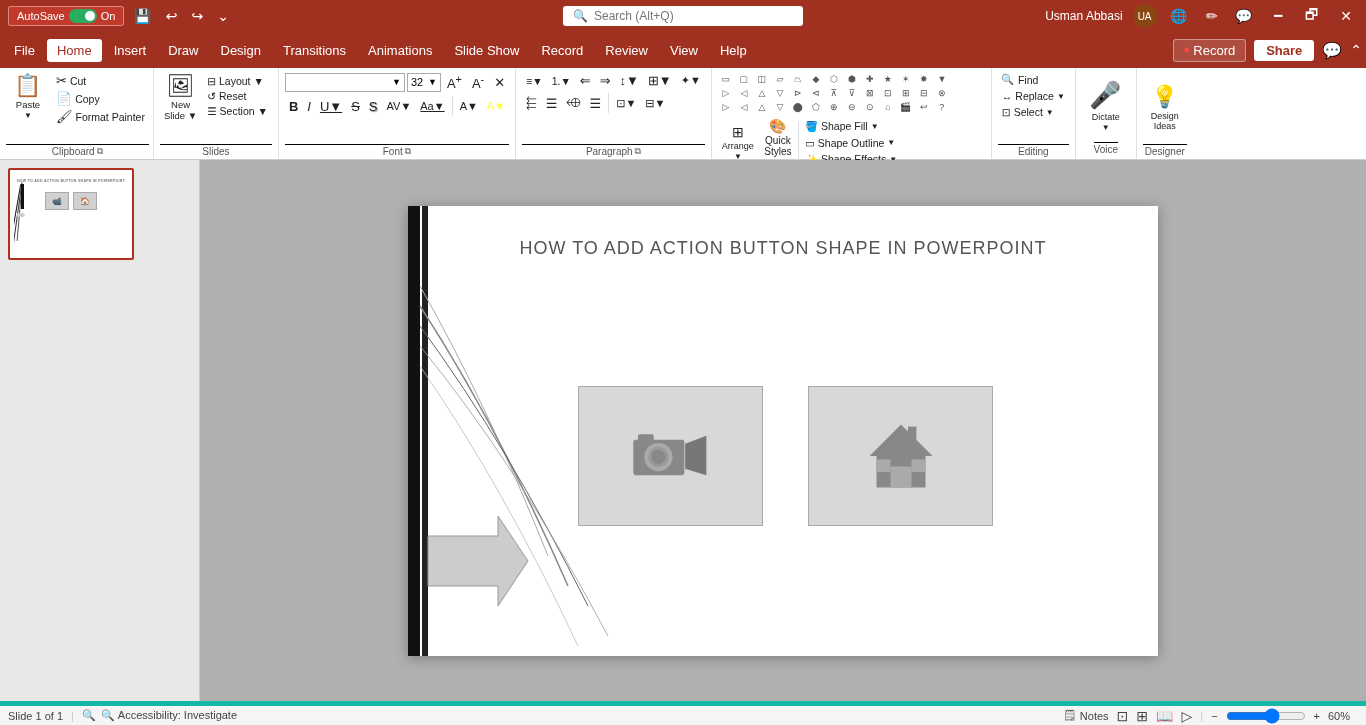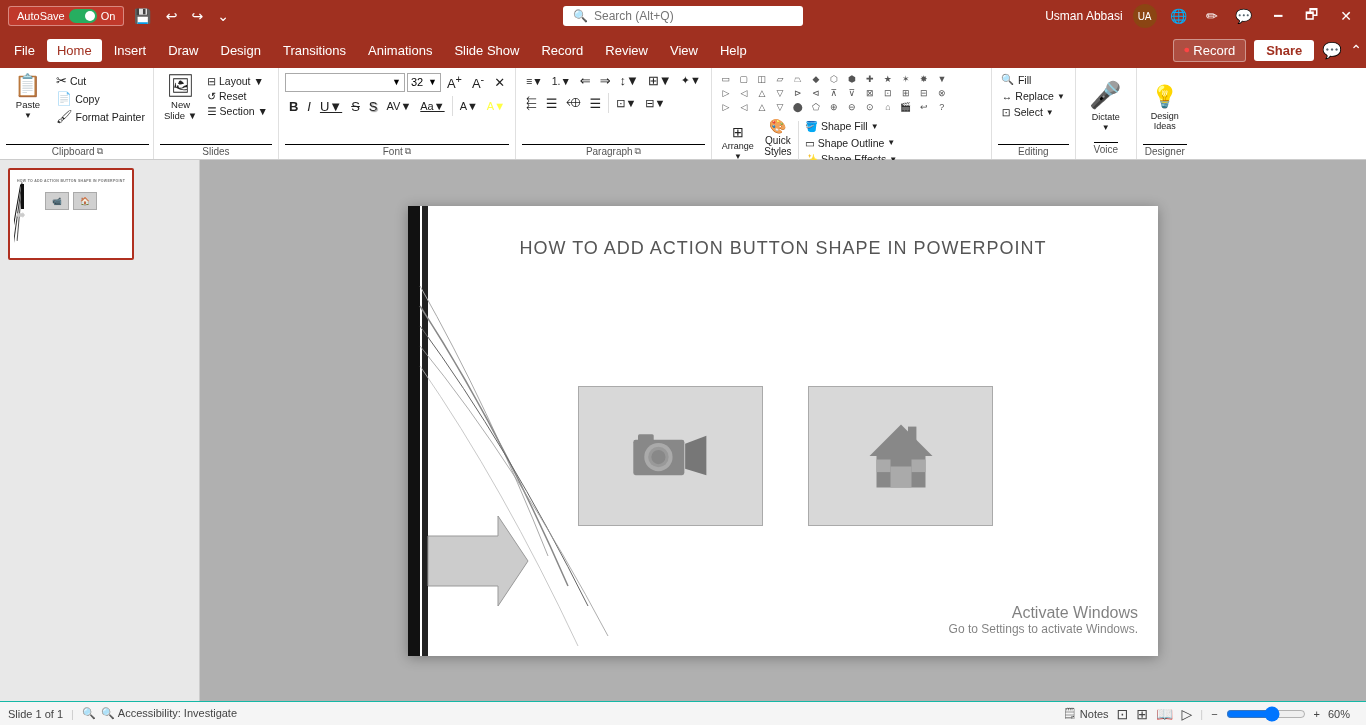--- a/index.html
+++ b/index.html
@@ -102,21 +102,21 @@
       margin-right: 4px;
     }
 
     
     #status-bar {
       position: absolute;
       bottom: 0;
       left: 0; right: 0;
       height: 24px;
       background: #f5f5f5;
-      border-top: 1px solid #14b8a6;
+      border-top: 5px solid #14b8a6;
       display: flex;
       align-items: center;
       padding: 0 8px;
       font-size: 11px;
       color: #444;
       gap: 8px;
     }
     .status-right {
       margin-left: auto;
       display: flex;
@@ -560,21 +560,21 @@
     <div class="rg-label" style="display:flex;align-items:center;justify-content:center;gap:2px;">
       <span>Drawing</span>
       <span style="font-size:9px;">⧉</span>
     </div>
   </div>
 
   <div class="rg" style="min-width:80px;">
     <div class="rg-body" style="flex-direction:column; gap:2px; justify-content:flex-start;">
       <div class="rbtn-sm">
         <span>🔍</span>
-        <span>Fill</span>
+        <span>Find</span>
       </div>
       <div class="rbtn-sm">
         <span>↔</span>
         <span>Replace</span>
         <span style="font-size:8px;">▼</span>
       </div>
       <div class="rbtn-sm">
         <span>⊡</span>
         <span>Select</span>
         <span style="font-size:8px;">▼</span>
@@ -679,24 +679,20 @@
 
           <rect x="35" y="65" width="30" height="30" fill="#aaa"></rect>
 
           <rect x="15" y="55" width="20" height="18" fill="#aaa"></rect>
           <rect x="65" y="55" width="20" height="18" fill="#aaa"></rect>
 
           <rect x="60" y="8" width="12" height="25" fill="#888"></rect>
         </svg>
       </div>
 
-      <div class="activate-overlay">
-        <div style="font-size:16px; font-weight:300;">Activate Windows</div>
-        <div style="font-size:12px; font-weight:300;">Go to Settings to activate Windows.</div>
-      </div>
 
     </div>
   </div>
 
 </div>
 
 <div id="status-bar">
   <span>Slide 1 of 1</span>
   <span style="color:#ccc;">|</span>
   <span style="cursor:pointer;">

